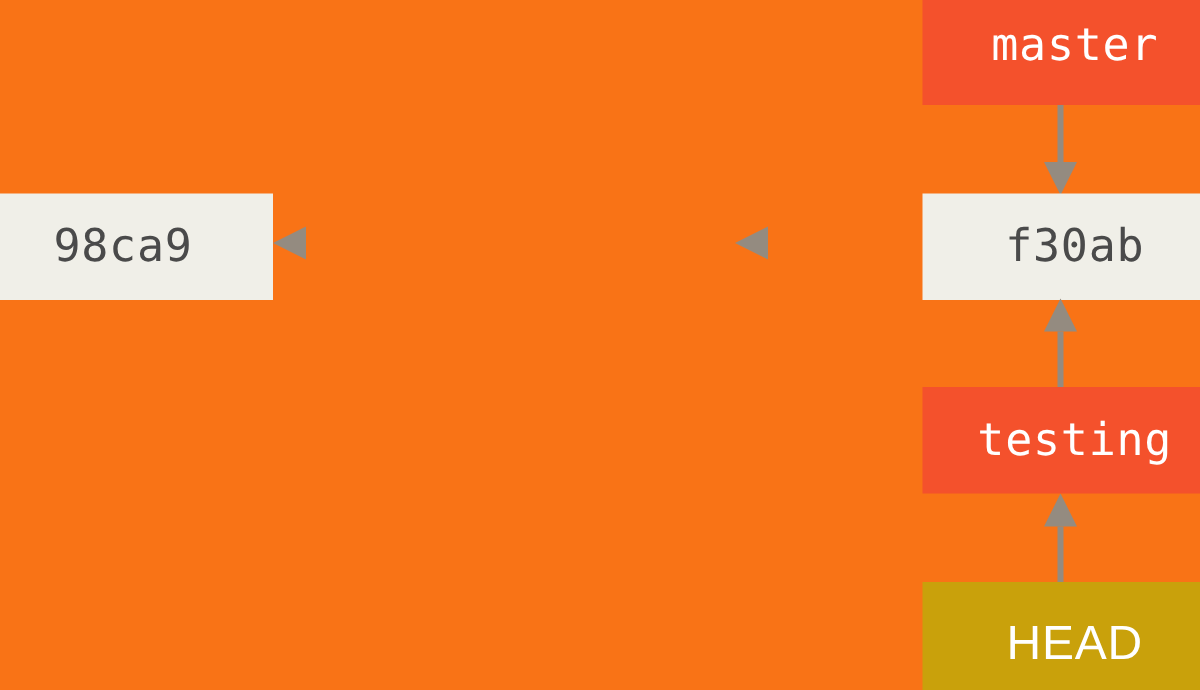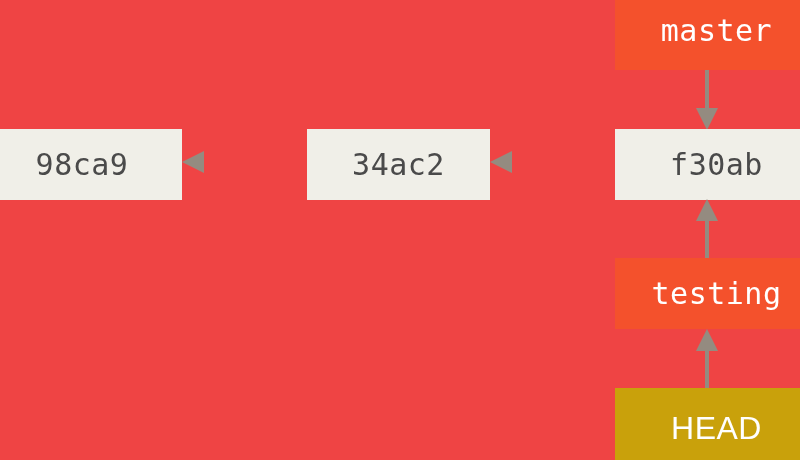--- a/index.html
+++ b/index.html
@@ -9,21 +9,21 @@
   body {
     width: 800px;
     height: 460px;
     overflow: hidden;
     font-family: "Liberation Sans", sans-serif;
   }
   #canvas {
     position: relative;
     width: 800px;
     height: 460px;
-    background: #ef4444;
+    background: #f97316;
   }
 
   
   .node {
     position: absolute;
     box-sizing: border-box;
     display: flex;
     align-items: center;
     justify-content: center;
     white-space: nowrap;
@@ -132,23 +132,20 @@
 
   <div class="node commit" id="node-98ca9">
     <span class="node-label">98ca9</span>
   </div>
 
   <div class="arrow arrow-h" id="arrow-34ac2-to-98ca9">
     <span class="shaft"></span>
     <span class="headtip"></span>
   </div>
 
-  <div class="node commit" id="node-34ac2">
-    <span class="node-label">34ac2</span>
-  </div>
 
   <div class="arrow arrow-h" id="arrow-f30ab-to-34ac2">
     <span class="shaft"></span>
     <span class="headtip"></span>
   </div>
 
   <div class="node commit" id="node-f30ab">
     <span class="node-label">f30ab</span>
   </div>
 

